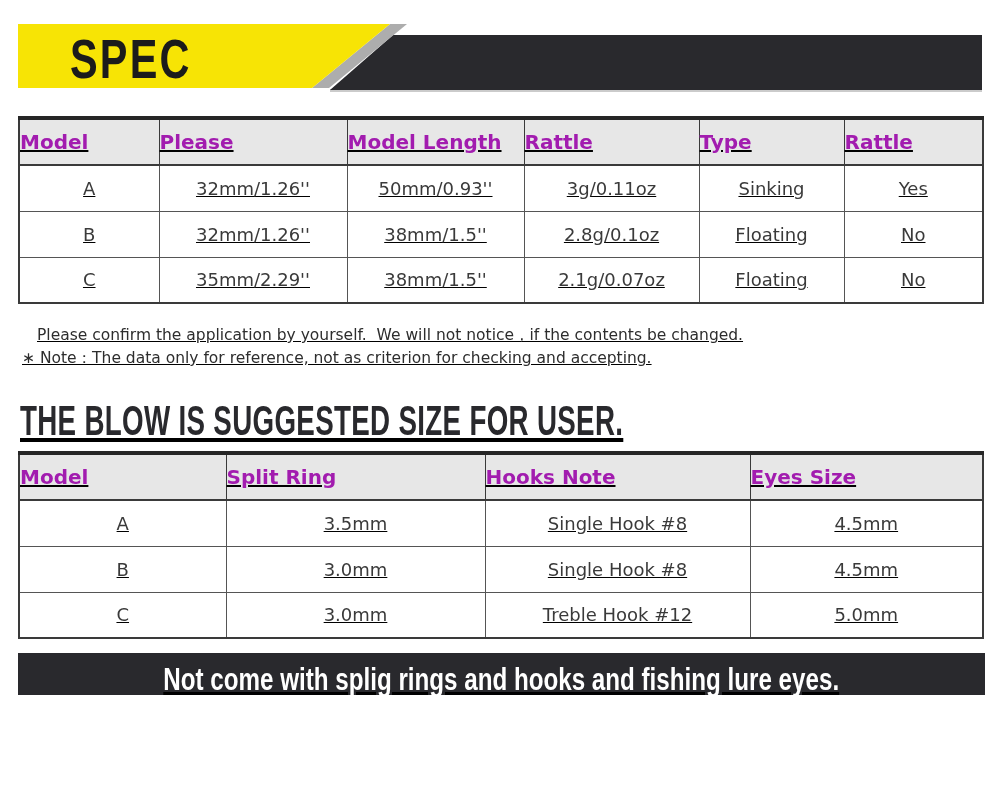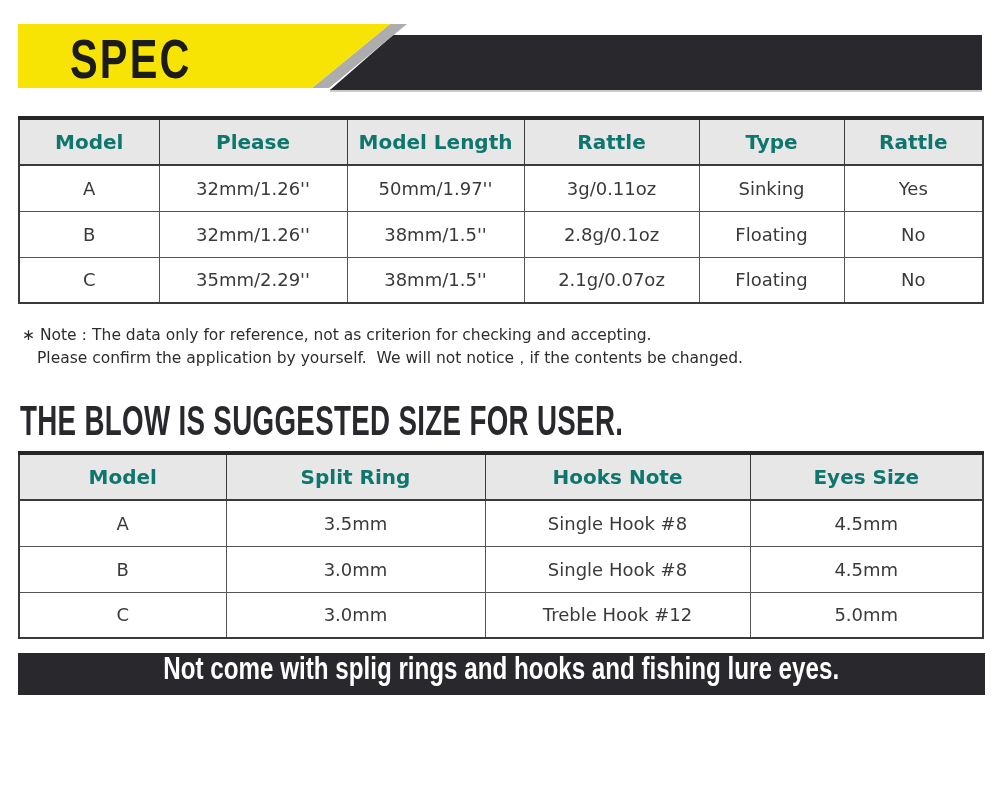--- a/index.html
+++ b/index.html
@@ -1,38 +1,38 @@
 <!DOCTYPE html>
 <html><head>
 <meta charset="utf-8">
 <style>
   * { margin:0; padding:0; box-sizing:border-box; }
   body { background:#ffffff; font-family:"DejaVu Sans", sans-serif; }
-  .page { position:relative; width:1000px; height:803px; background:#fff; overflow:hidden; }
+  .page { position:relative; width:1000px; height:803px; background:#fff; overflow:hidden;text-decoration:underline; }
 
   
   .hdr { position:relative; width:1000px; height:95px; }
   .hdr svg { position:absolute; left:0; top:0; }
   .spec-title {
     position:absolute; left:70px; top:31px;
     font-family:"Liberation Sans", sans-serif;
     font-size:56px; font-weight:900; line-height:1; color:#1b1b1b;
     letter-spacing:3px;
     transform:scaleX(.74); transform-origin:left top;
     white-space:nowrap;
   }
 
   
   table { border-collapse:collapse; table-layout:fixed; margin-left:18px; background:#fff; }
   .spec-table { margin-top:21px; }
   .size-table { margin-top:9px; }
   table { border:2px solid #3a3a3a; border-top:4px solid #262626; }
   th {
-    height:47px; background:#e7e7e7; color:#0f766e;
-    font-size:20px; font-weight:bold; text-align:center; vertical-align:middle;
+    height:47px; background:#e7e7e7; color:#a21caf;
+    font-size:20px; font-weight:bold; text-align:left; vertical-align:middle;
     border:1px solid #3a3a3a; border-bottom:2px solid #3a3a3a;
   }
   td {
     height:46px; color:#3a3a3a; font-size:18px;
     text-align:center; vertical-align:middle;
     border:1px solid #555;
   }
 
   
   .note { margin:20px 0 0 22px; color:#2d2d2d; font-size:15.5px; line-height:23px; }
@@ -44,21 +44,21 @@
     margin:30px 0 0 20px;
     font-family:"Liberation Sans", sans-serif;
     font-size:42px; font-weight:900; line-height:1; color:#29292d;
     transform:scaleX(.66); transform-origin:left top;
     white-space:nowrap; letter-spacing:0.5px;
   }
 
   
   .footer-banner {
     margin:14px 0 0 18px; width:967px; height:42px;
-    background:#29292d; display:flex; align-items:flex-start; justify-content:center;
+    background:#29292d; display:flex; align-items:flex-end; justify-content:center;
   }
   .footer-banner span {
     font-family:"Liberation Sans", sans-serif;
     font-size:31px; font-weight:900; color:#ffffff; line-height:1;
     transform:scaleX(.78); transform-origin:center center;
     white-space:nowrap;
   }
 </style>
 </head>
 <body>
@@ -91,21 +91,21 @@
         <th>Model Length</th>
         <th>Rattle</th>
         <th>Type</th>
         <th>Rattle</th>
       </tr>
     </thead>
     <tbody>
       <tr>
         <td>A</td>
         <td>32mm/1.26''</td>
-        <td>50mm/1.97''</td>
+        <td>50mm/0.93''</td>
         <td>3g/0.11oz</td>
         <td>Sinking</td>
         <td>Yes</td>
       </tr>
       <tr>
         <td>B</td>
         <td>32mm/1.26''</td>
         <td>38mm/1.5''</td>
         <td>2.8g/0.1oz</td>
         <td>Floating</td>
@@ -116,22 +116,22 @@
         <td>35mm/2.29''</td>
         <td>38mm/1.5''</td>
         <td>2.1g/0.07oz</td>
         <td>Floating</td>
         <td>No</td>
       </tr>
     </tbody>
   </table>
 
   <div class="note">
+    <div class="note-line note-line2">Please confirm the application by yourself.  We will not notice，if the contents be changed.</div>
     <div class="note-line">∗ Note：The data only for reference, not as criterion for checking and accepting.</div>
-    <div class="note-line note-line2">Please confirm the application by yourself.  We will not notice，if the contents be changed.</div>
   </div>
 
   <div class="suggest-heading">THE BLOW IS SUGGESTED SIZE FOR USER.</div>
 
   <table class="size-table">
     <colgroup>
       <col style="width:207px">
         <col style="width:259px">
         <col style="width:265px">
         <col style="width:233px">

